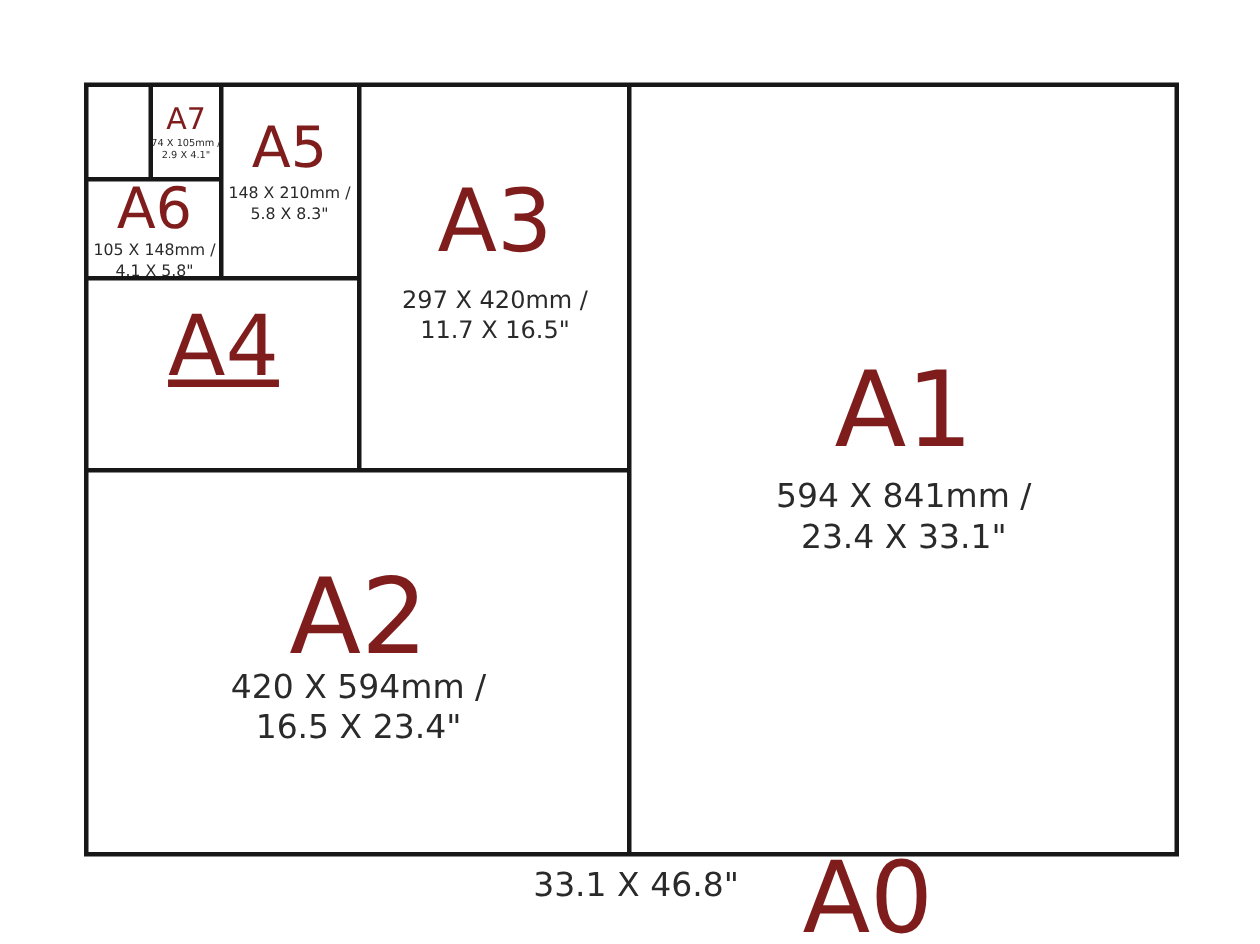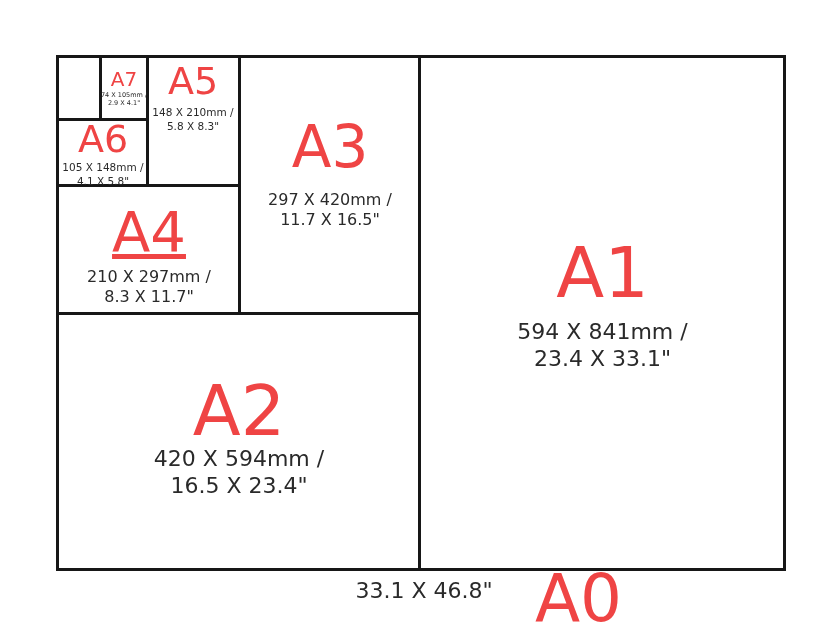--- a/index.html
+++ b/index.html
@@ -30,21 +30,21 @@
     position: absolute;
     background: #171717;
   }
   .size-block {
     position: absolute;
     text-align: center;
   }
   .size-label {
     line-height: 1.0;
     font-weight: 400;
-    color: #ef4444;
+    color: #7f1d1d;
     white-space: nowrap;
   }
   .size-dims {
     color: #2a2a2a;
     white-space: nowrap;
   }
   .size-dims div { white-space: nowrap; }
 
   
   .lbl-a7 { font-size: 20px; }
@@ -95,34 +95,30 @@
   </div>
 
   <div class="size-block" style="left:58px; top:120px; width:90px;">
     <div class="size-label lbl-a6">A6</div>
     <div class="size-dims dims-a6">
       <div>105 X 148mm /</div>
       <div>4.1 X 5.8"</div>
     </div>
   </div>
 
-  <div class="size-block" style="left:147px; top:62px; width:92px;">
+  <div class="size-block" style="left:147px; top:79px; width:92px;">
     <div class="size-label lbl-a5">A5</div>
     <div class="size-dims dims-a5">
       <div>148 X 210mm /</div>
       <div>5.8 X 8.3"</div>
     </div>
   </div>
 
   <div class="size-block" style="left:58px; top:204px; width:182px;">
     <div class="size-label lbl-a4">A4</div>
-    <div class="size-dims dims-a4">
-      <div>210 X 297mm /</div>
-      <div>8.3 X 11.7"</div>
-    </div>
   </div>
 
   <div class="size-block" style="left:240px; top:118px; width:180px;">
     <div class="size-label lbl-a3">A3</div>
     <div class="size-dims dims-a3">
       <div>297 X 420mm /</div>
       <div>11.7 X 16.5"</div>
     </div>
   </div>
 

